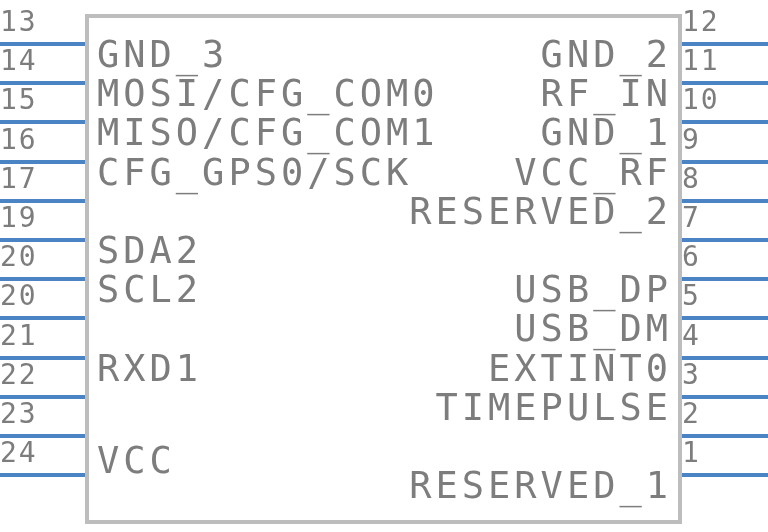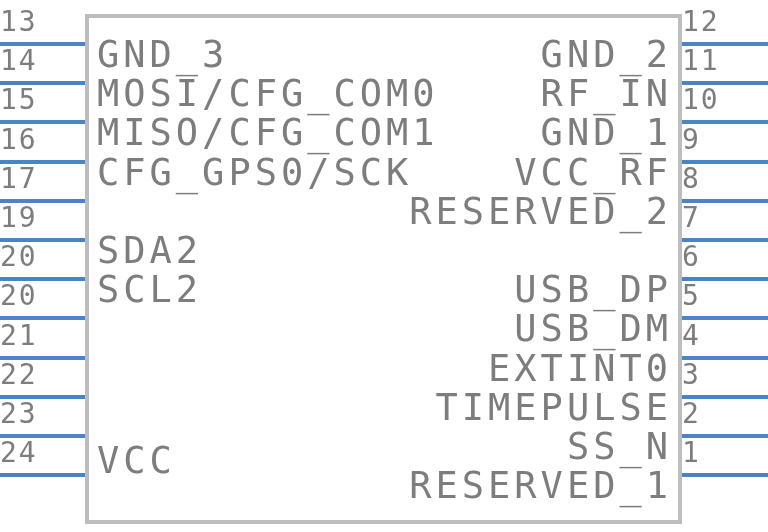--- a/index.html
+++ b/index.html
@@ -153,27 +153,27 @@
       <span class="pin-num">1</span>
       <span class="pin-line"></span>
     </div>
 
   <div class="pin-label left" style="top:40px">GND_3</div>
   <div class="pin-label left" style="top:79px">MOSI/CFG_COM0</div>
   <div class="pin-label left" style="top:118px">MISO/CFG_COM1</div>
   <div class="pin-label left" style="top:158px">CFG_GPS0/SCK</div>
   <div class="pin-label left" style="top:236px">SDA2</div>
   <div class="pin-label left" style="top:275px">SCL2</div>
+  <div class="pin-label left" style="top:354px">RXD1</div>
   <div class="pin-label left" style="top:446px">VCC</div>
 
   <div class="pin-label right" style="top:40px">GND_2</div>
   <div class="pin-label right" style="top:79px">RF_IN</div>
   <div class="pin-label right" style="top:118px">GND_1</div>
   <div class="pin-label right" style="top:158px">VCC_RF</div>
   <div class="pin-label right" style="top:197px">RESERVED_2</div>
   <div class="pin-label right" style="top:275px">USB_DP</div>
   <div class="pin-label right" style="top:314px">USB_DM</div>
   <div class="pin-label right" style="top:354px">EXTINT0</div>
   <div class="pin-label right" style="top:393px">TIMEPULSE</div>
-  <div class="pin-label right" style="top:432px">SS_N</div>
   <div class="pin-label right" style="top:471px">RESERVED_1</div>
 
 </div>
 
 </body></html>

